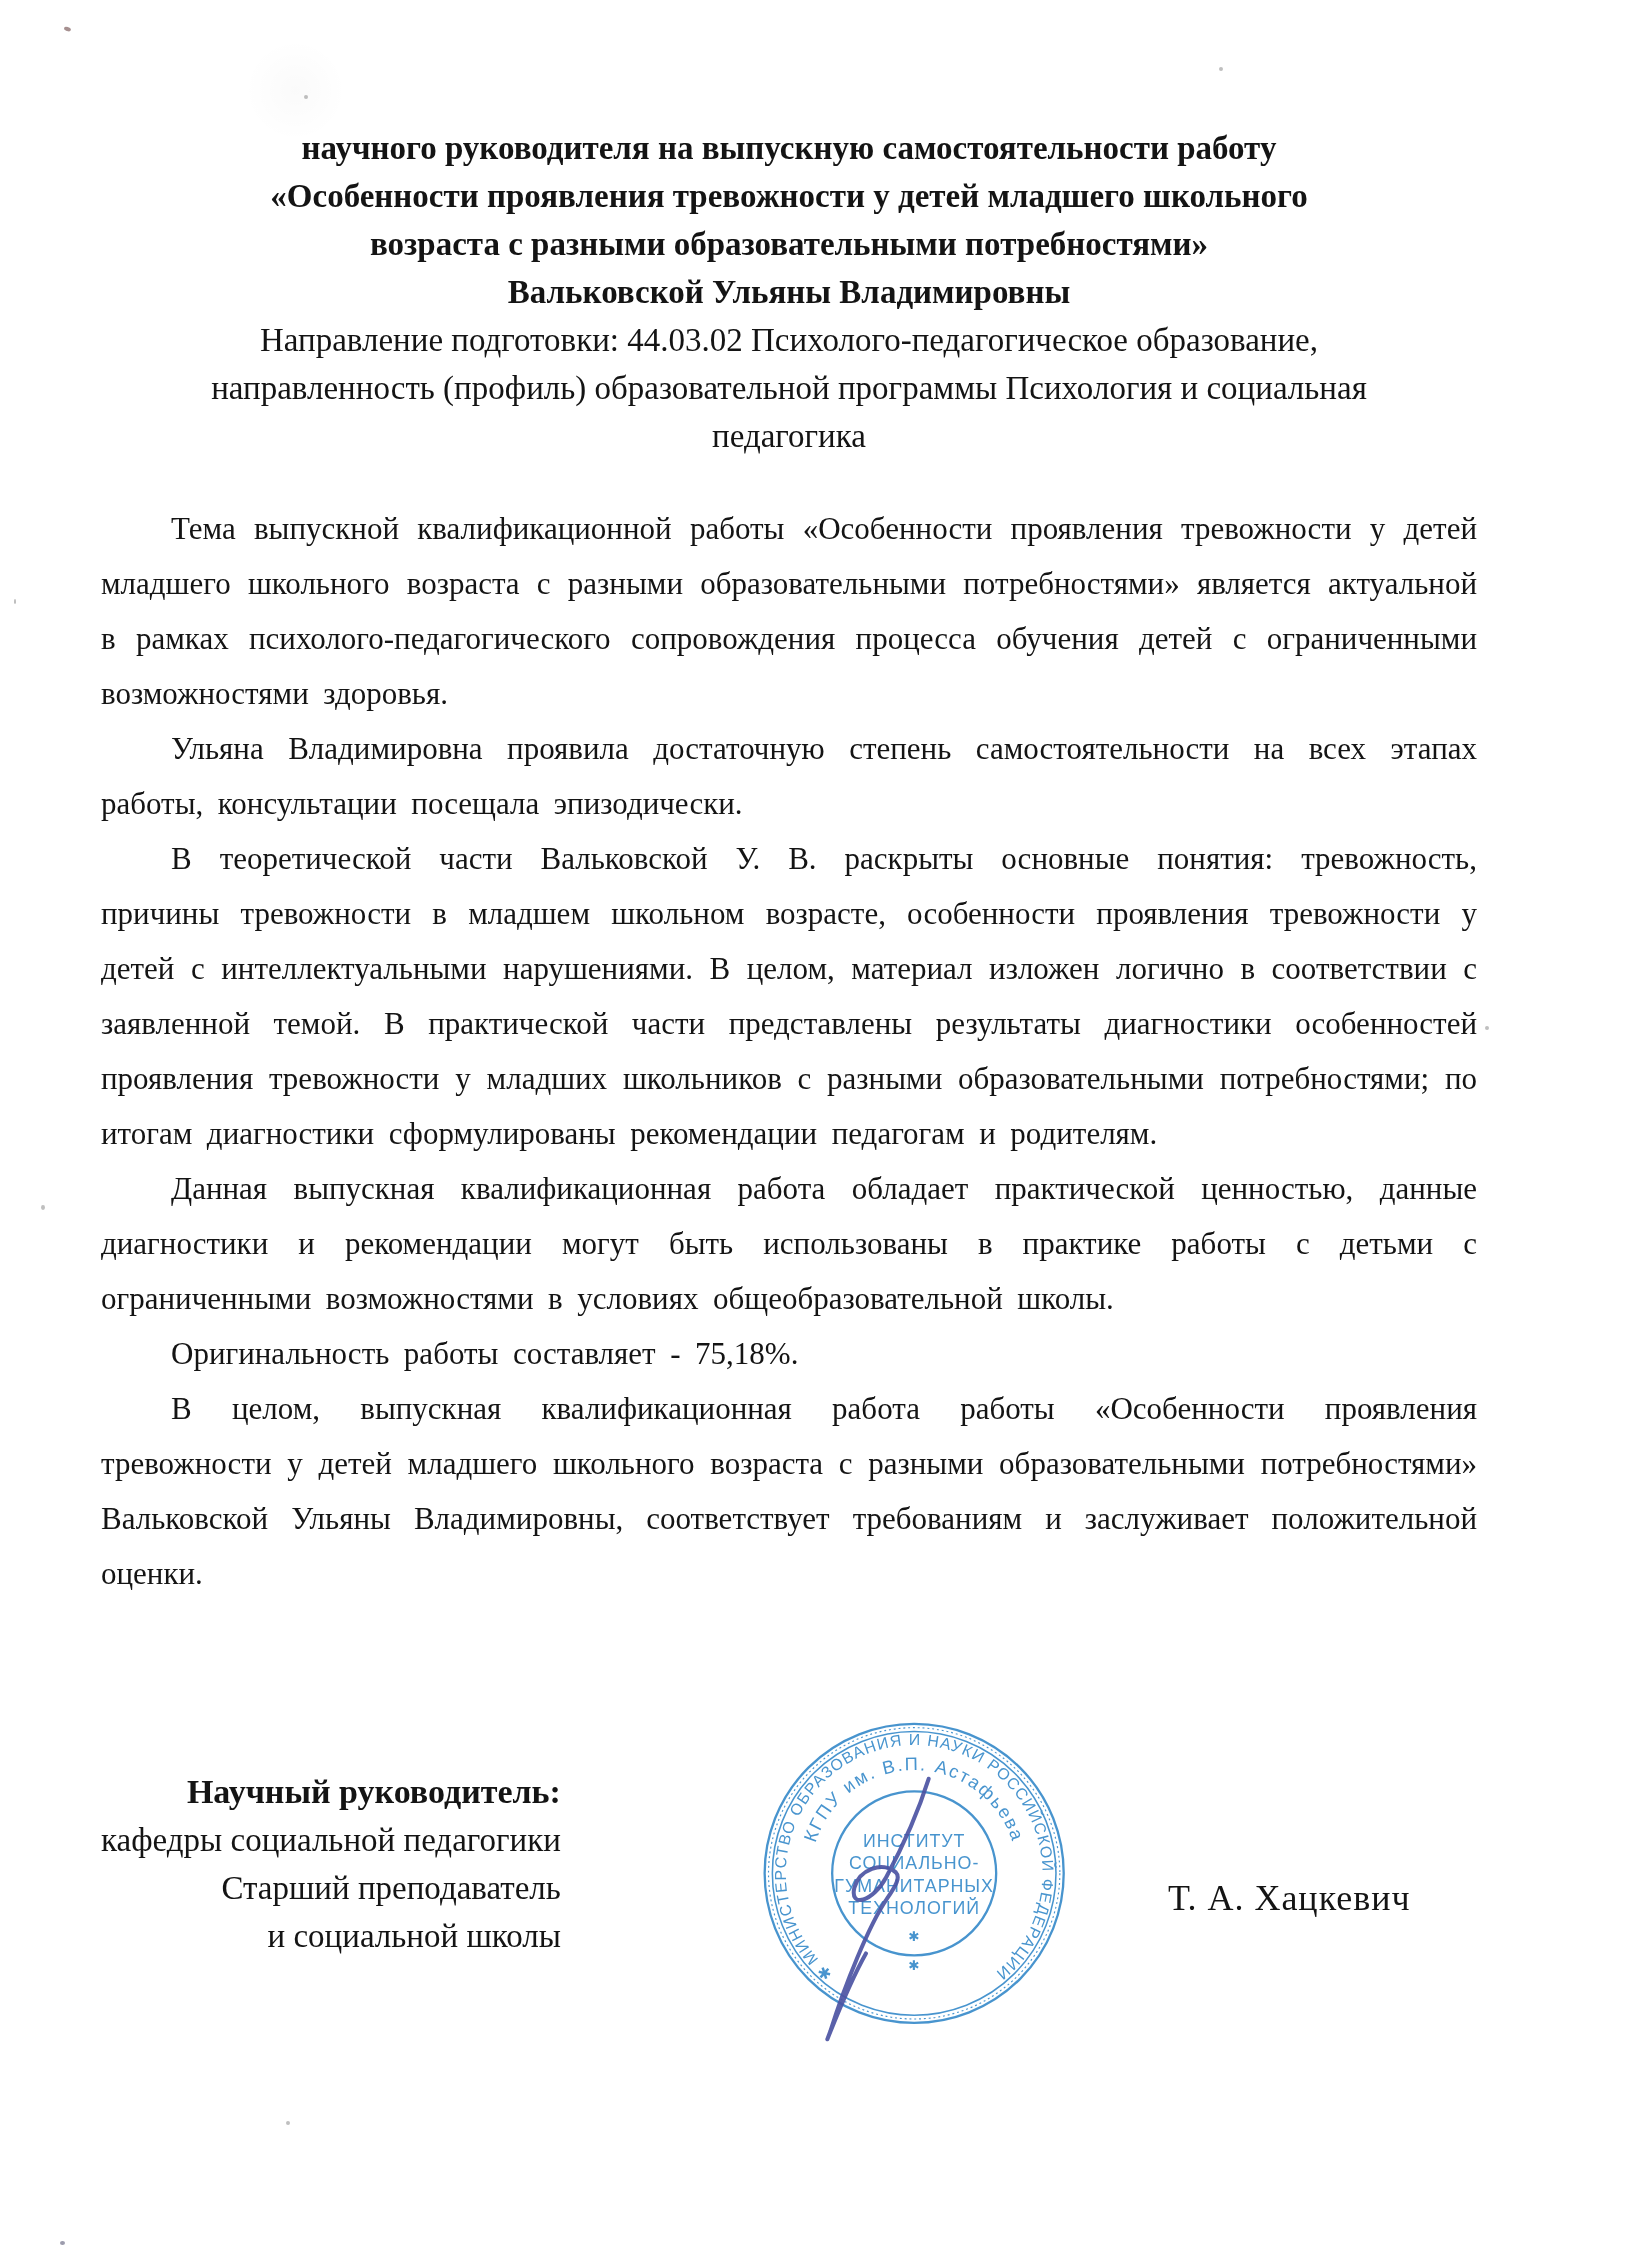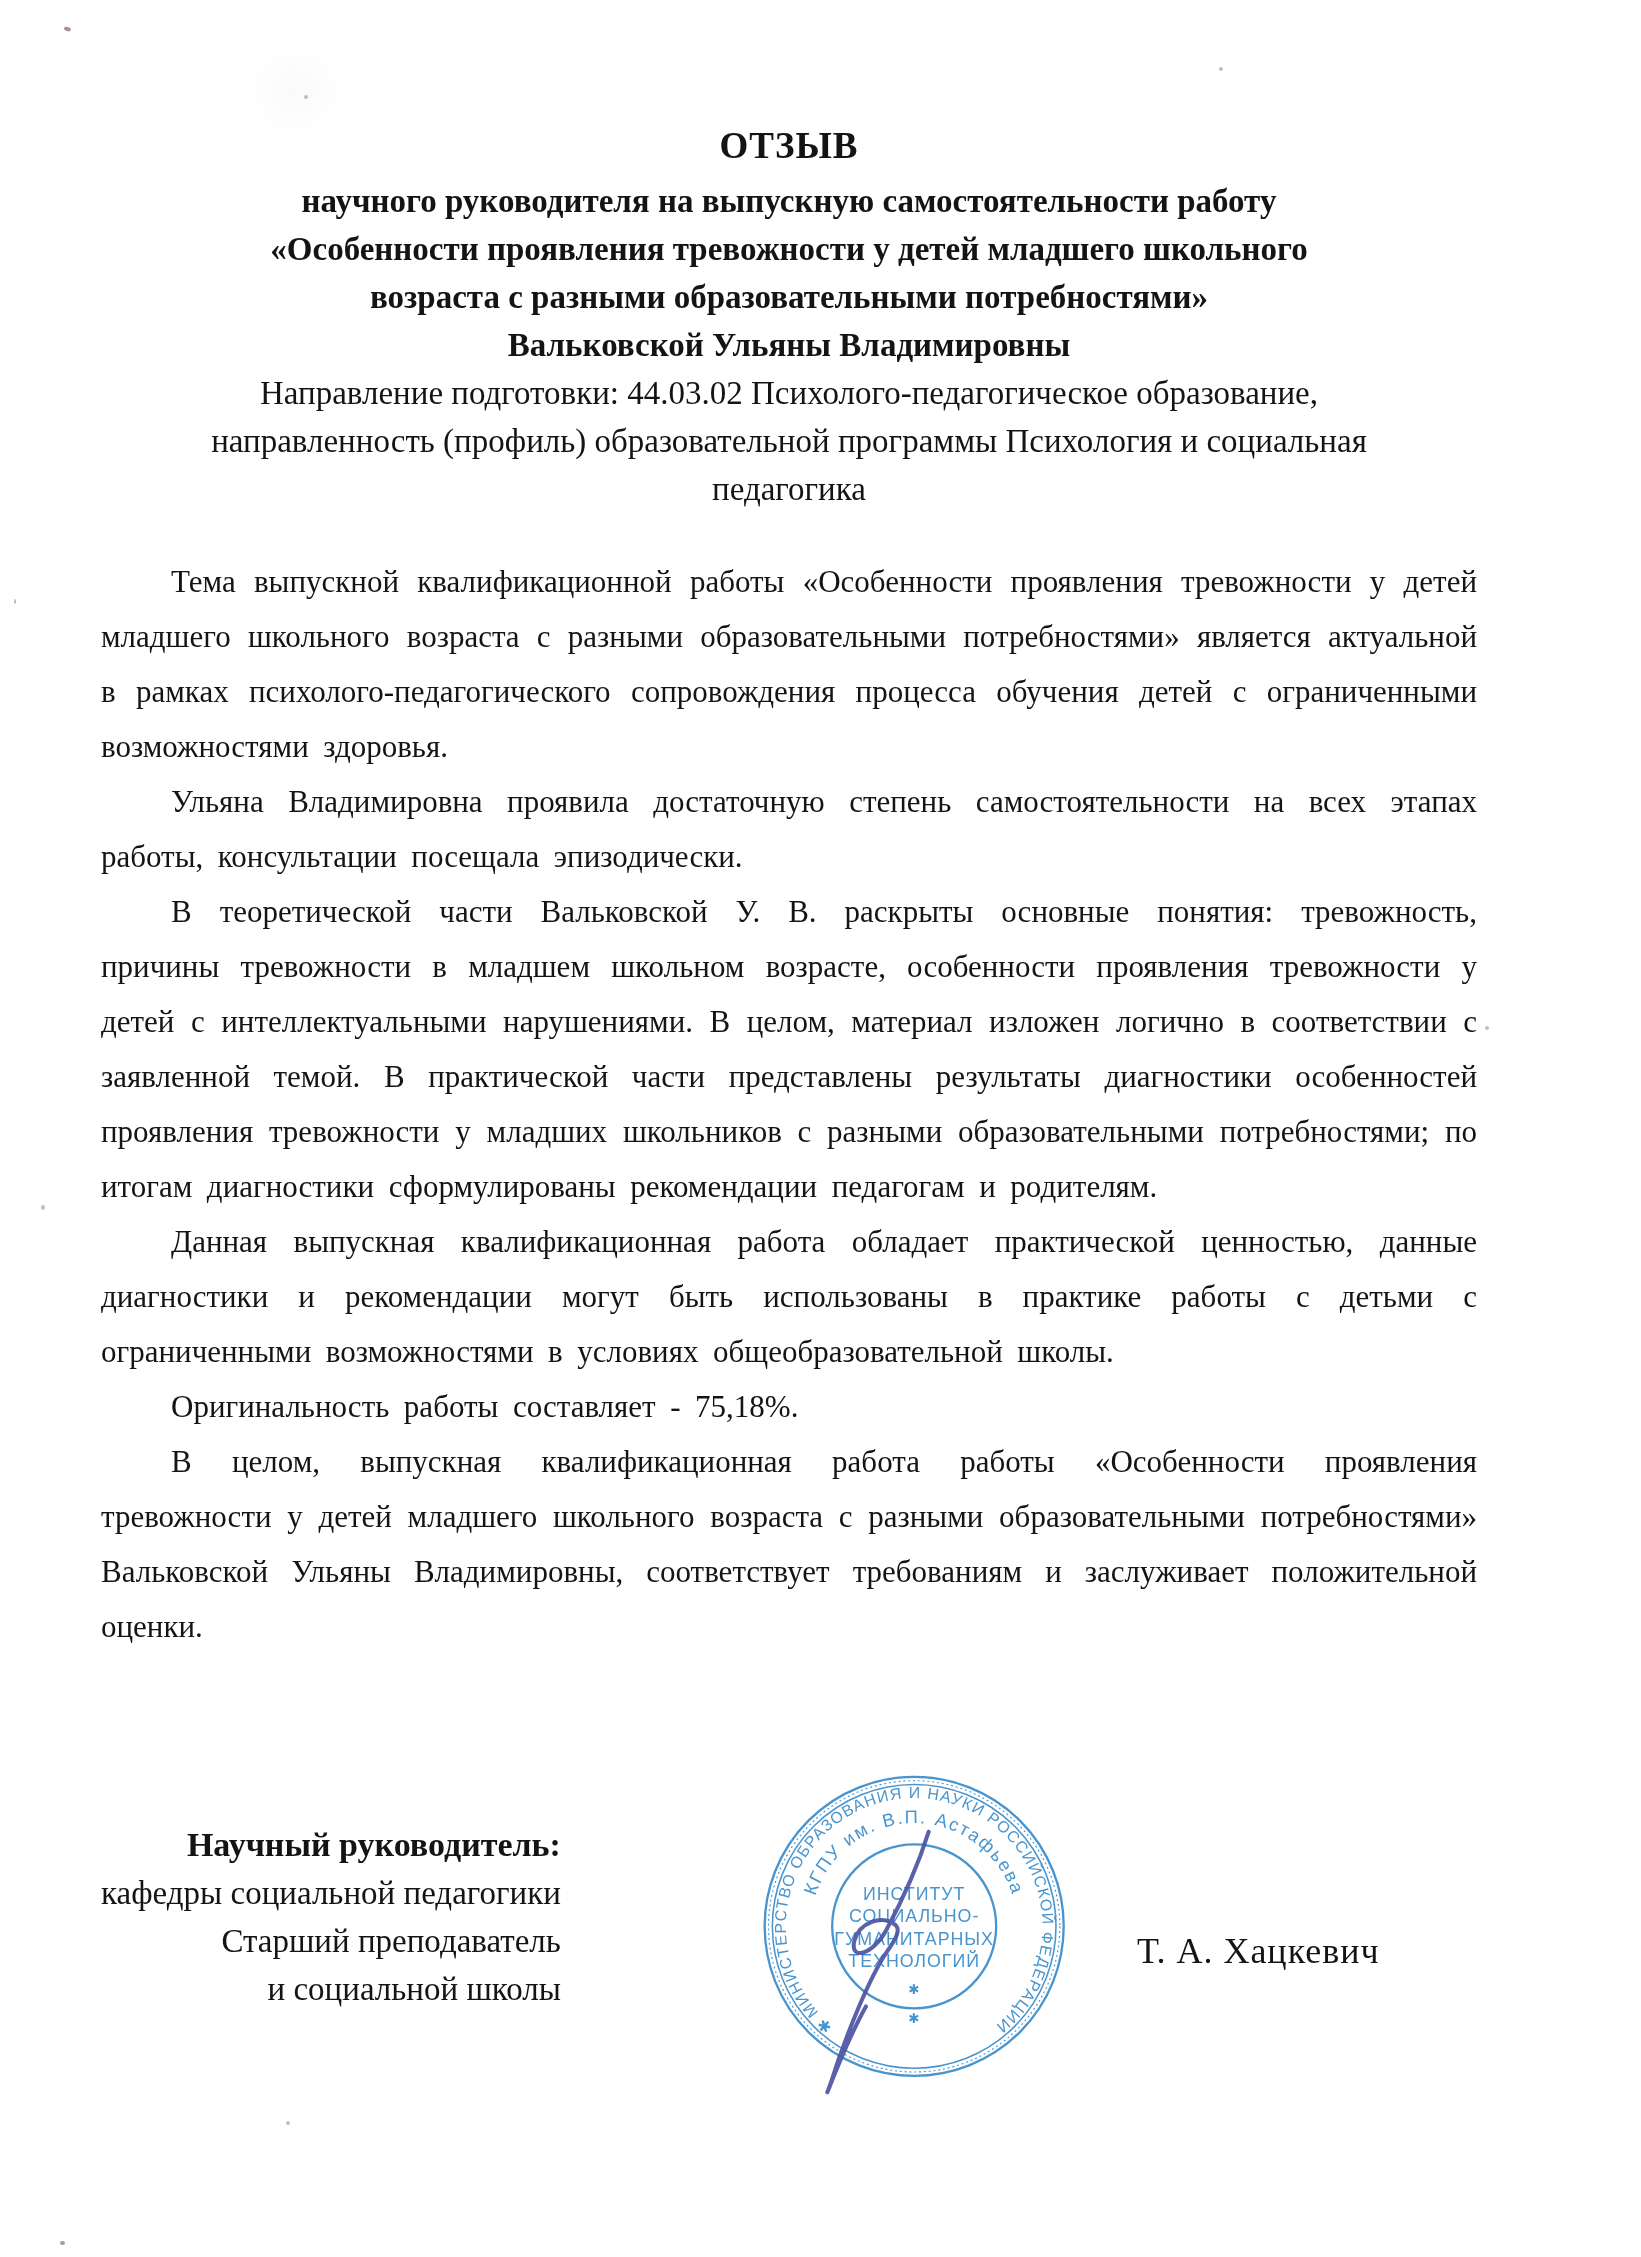--- a/index.html
+++ b/index.html
@@ -63,21 +63,21 @@
     font-weight: 700;
     font-size: 34px;
     line-height: 48px;
   }
   .supervisor-line {
     font-size: 33px;
     line-height: 48px;
   }
   .supervisor-name {
     position: absolute;
-    left: 1137px; top: 162px;
+    left: 1168px; top: 162px;
     font-size: 36px;
     letter-spacing: 1px;
   }
   .stamp-wrap { position: absolute; left: 755px; top: 1.9px; width: 328px; height: 386px; }
   .stamp-wrap svg { display: block; }
   
   .speck { position: absolute; background: #8a8a8a; border-radius: 50%; opacity: .55; }
   .speck.s1 { left: 64px;  top: 27px;  width: 6.8px; height: 3.9px; background:#5d3434; transform: rotate(20deg); }
   .speck.s2 { left: 304px; top: 95px;  width: 3.9px; height: 3.9px; }
   .speck.s3 { left: 1219px;top: 67px;  width: 3.9px; height: 3.9px; }
@@ -94,21 +94,20 @@
 
   <span class="speck s1"></span>
   <span class="speck s2"></span>
   <span class="speck s3"></span>
   <span class="speck s4"></span>
   <span class="speck s5"></span>
   <span class="speck s6"></span>
   <span class="speck s7"></span>
   <span class="speck s8"></span>
 
-  <div class="doc-title">ОТЗЫВ</div>
   <div class="subtitle-line">научного руководителя на выпускную самостоятельности работу</div>
   <div class="subtitle-line">«Особенности проявления тревожности у детей младшего школьного</div>
   <div class="subtitle-line">возраста с разными образовательными потребностями»</div>
   <div class="subtitle-line">Вальковской Ульяны Владимировны</div>
   <div class="program-line">Направление подготовки:  44.03.02 Психолого-педагогическое образование,</div>
   <div class="program-line">направленность (профиль) образовательной программы Психология и социальная</div>
   <div class="program-line">педагогика</div>
 
   <div class="body-text">
     <p>Тема выпускной квалификационной работы «Особенности проявления тревожности у детей младшего школьного возраста с разными образовательными потребностями» является актуальной в рамках психолого-педагогического сопровождения процесса обучения детей с ограниченными возможностями здоровья.</p>

